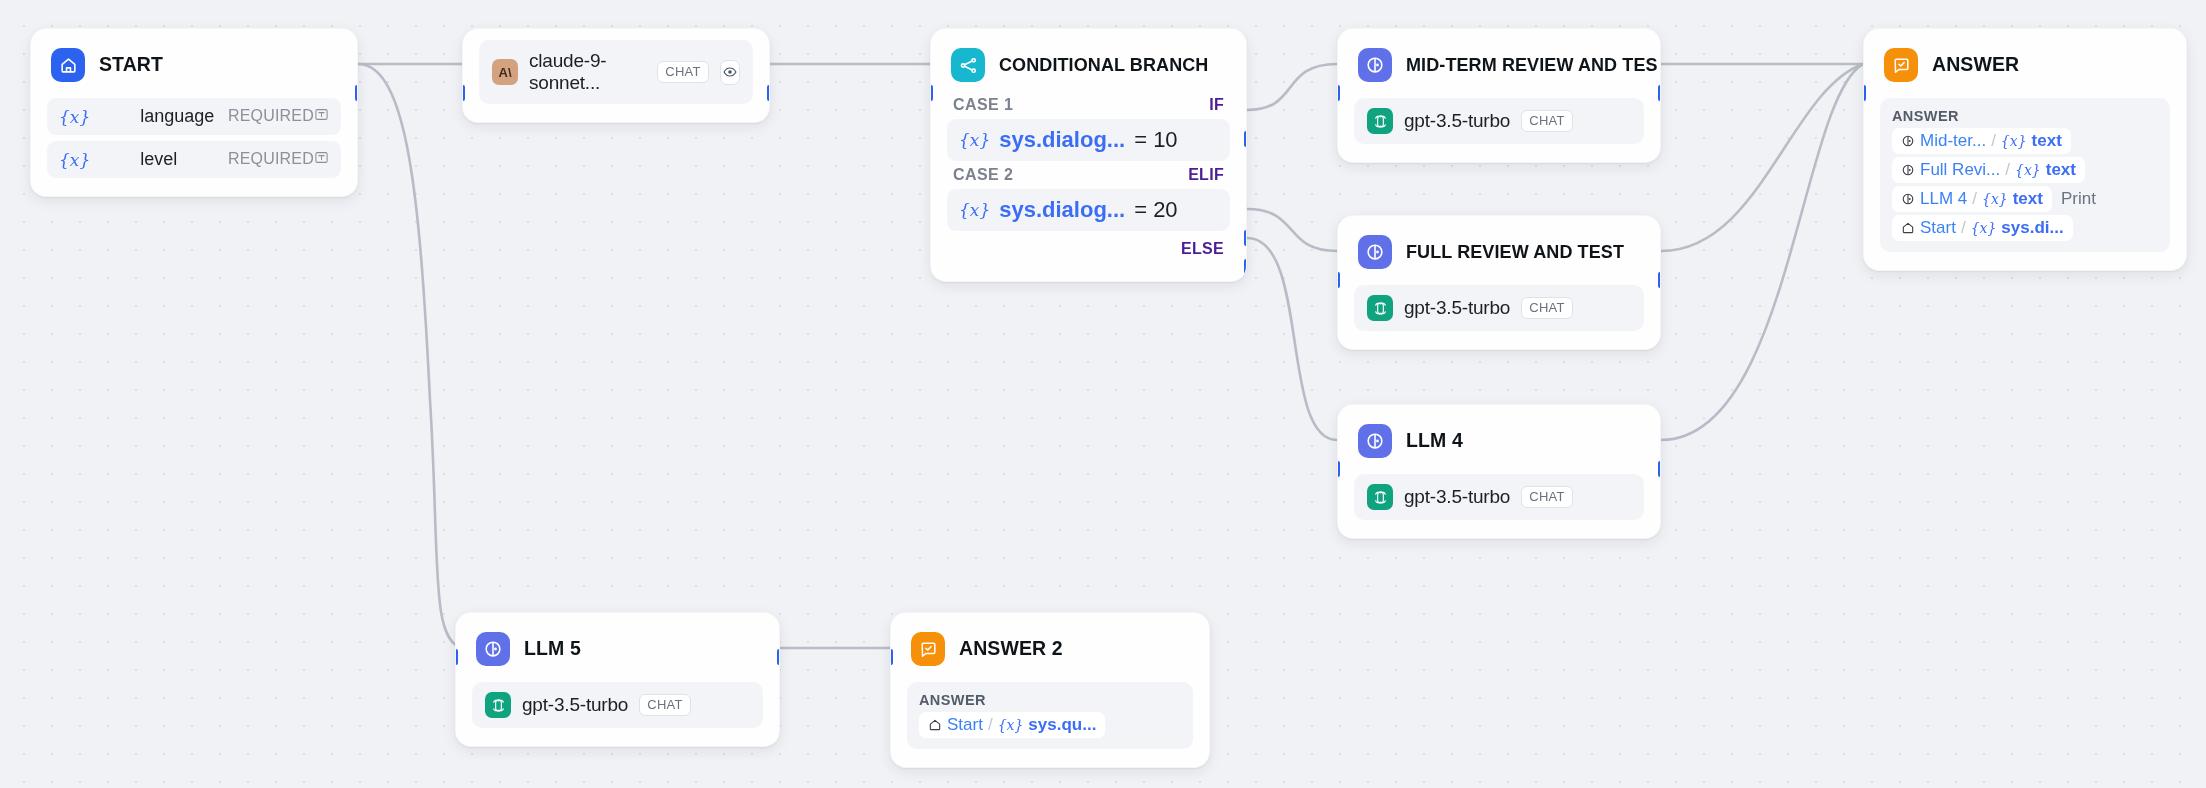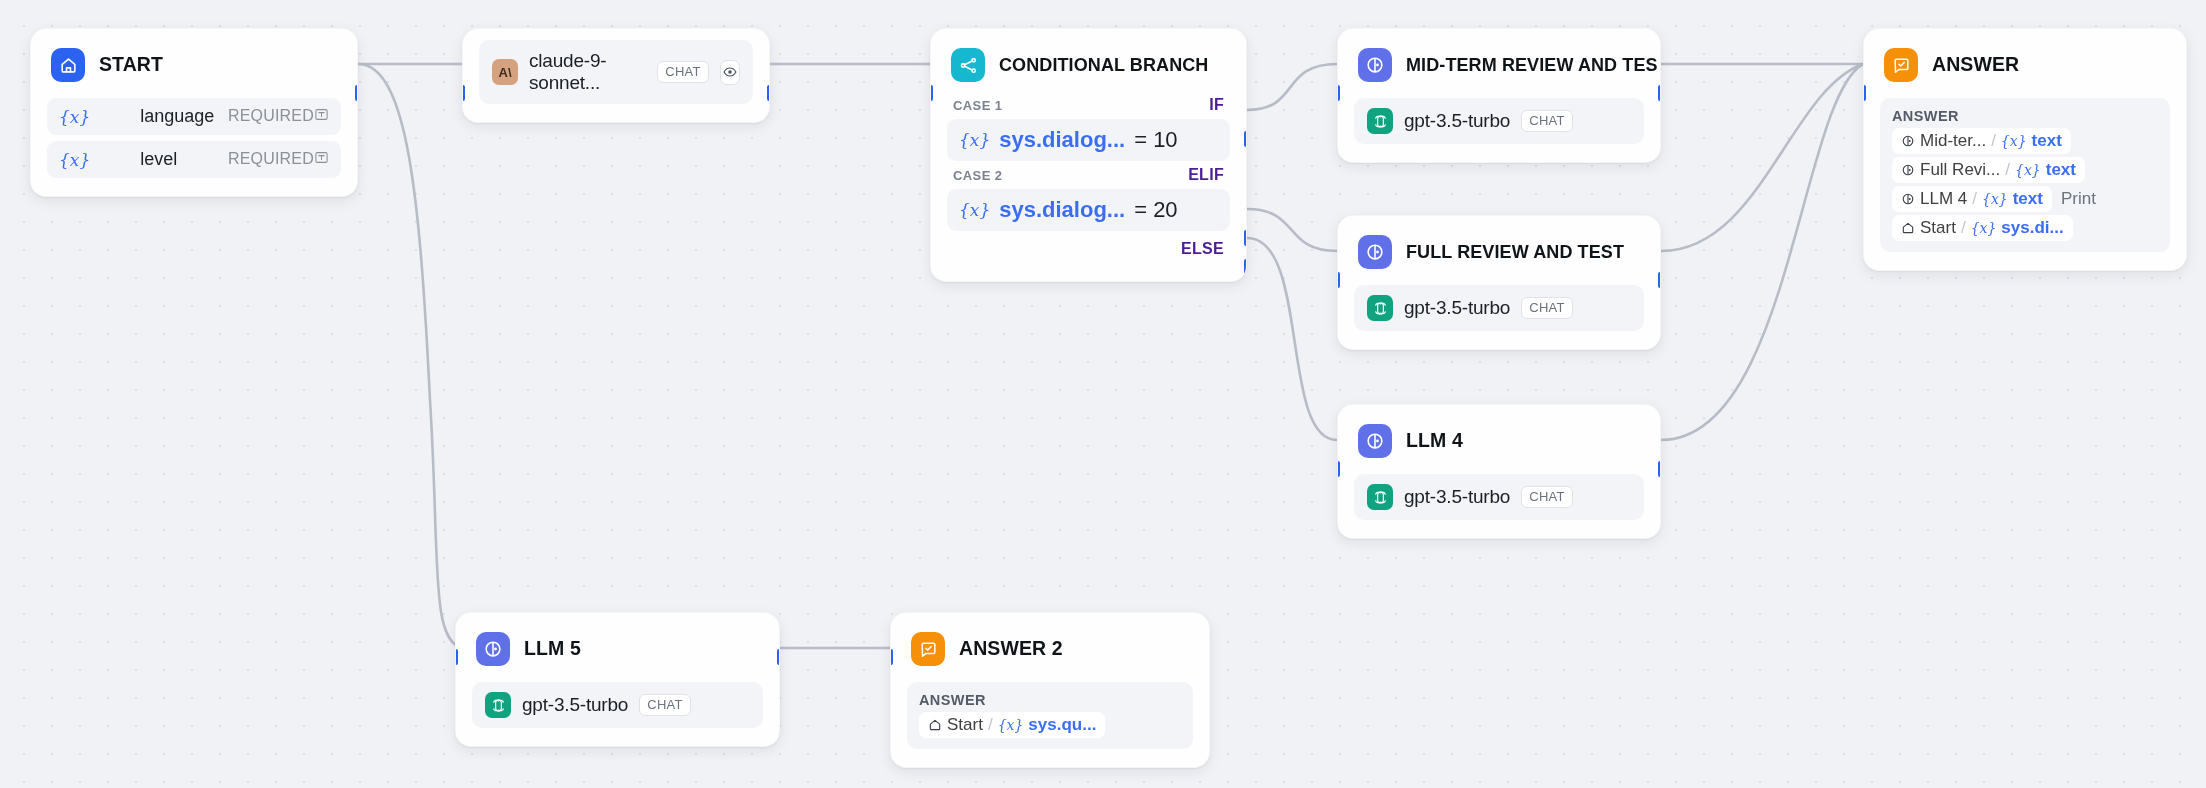--- a/index.html
+++ b/index.html
@@ -74,38 +74,38 @@
   .var-left { display: flex; align-items: center; gap: 9px; }
   .vx { color: #3b6ef5; font-size: 17px; font-style: italic; font-family: "DejaVu Serif", serif; }
   .var-name { font-size: 18px; color: #1b1f26; margin-left: 41px; }
   .var-right { display: flex; align-items: flex-start; }
   .req { font-size: 16px; color: #8b9099; letter-spacing: .2px; }
 
   .case-label-row {
     display: flex; align-items: center; justify-content: space-between;
     padding: 5px 6px 5px 6px;
   }
-  .case-label { font-size: 13px; font-weight: bold; color: #7b828e; letter-spacing: .4px; }
+  .case-label { font-size: 16px; font-weight: bold; color: #7b828e; letter-spacing: .4px; }
   .case-op { font-size: 16px; font-weight: bold; color: #4c1d95; letter-spacing: .3px; }
   .cond-row {
     display: flex; align-items: center; gap: 9px;
     background: #f2f4f7; border-radius: 9px; padding: 8px 12px;
   }
   .cond-var { font-size: 22px; color: #3b6ef5; font-weight: bold; }
   .cond-eq { font-size: 22px; color: #1b1f26; }
 
   .ans-box { background: #f2f4f7; border-radius: 10px; padding: 10px 12px 11px 12px; }
   .ans-label { font-size: 14.5px; font-weight: bold; color: #555c68; letter-spacing: .4px; margin-bottom: 4px; }
   .ans-item {
     display: inline-flex; align-items: center; gap: 5px;
     background: #fff; border-radius: 7px; padding: 3px 9px;
     font-size: 17px; white-space: nowrap;
   }
   .ans-line { display: flex; align-items: center; gap: 9px; margin-bottom: 3px; }
-  .ans-src { color: #404040; }
+  .ans-src { color: #3b82f6; }
   .ans-sep { color: #c3c7cf; }
   .ans-var { color: #3b6ef5; font-weight: bold; }
   .ans-extra { font-size: 17px; color: #6b7280; }
 
   .handle {
     position: absolute; width: 5px; height: 16px;
     background: #2b63f0; border-radius: 2px; top: 56px;
   }
   .handle.left { left: -3px; }
   .handle.right { right: -3px; }

